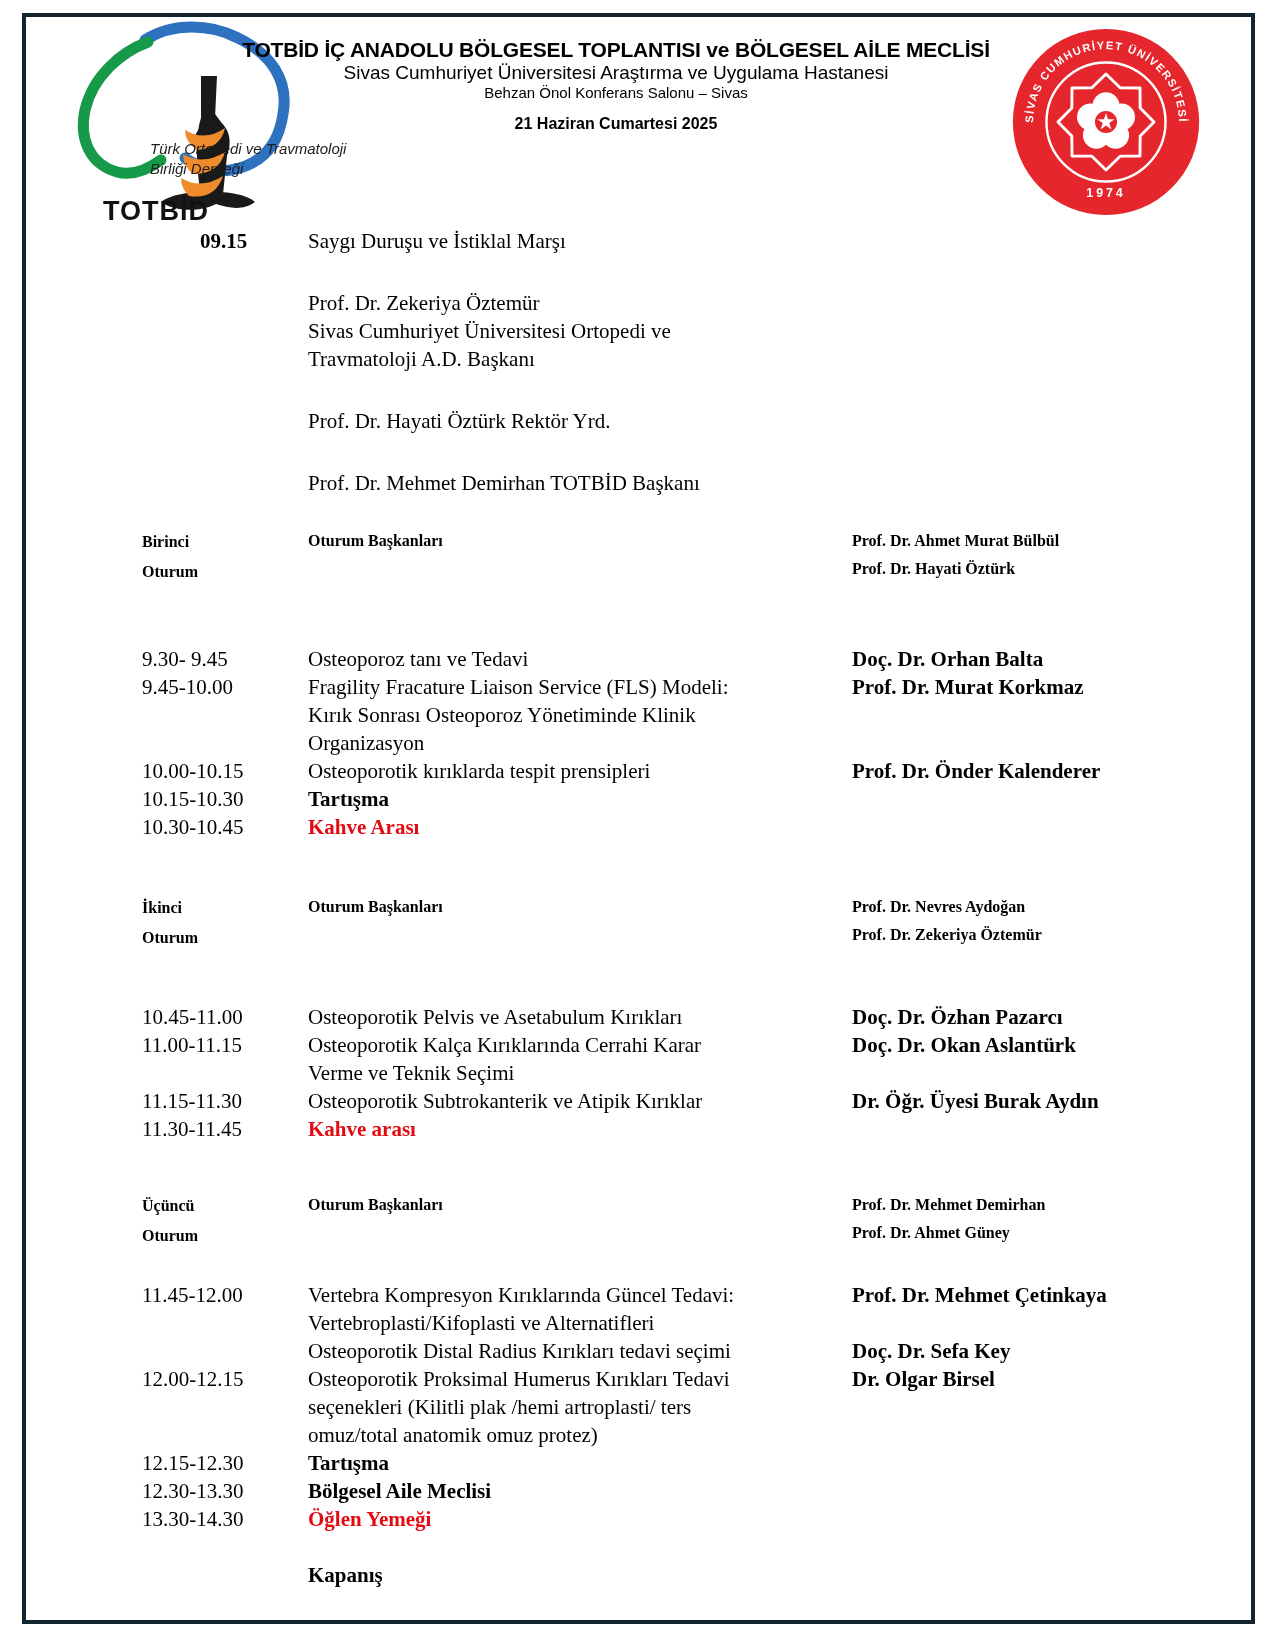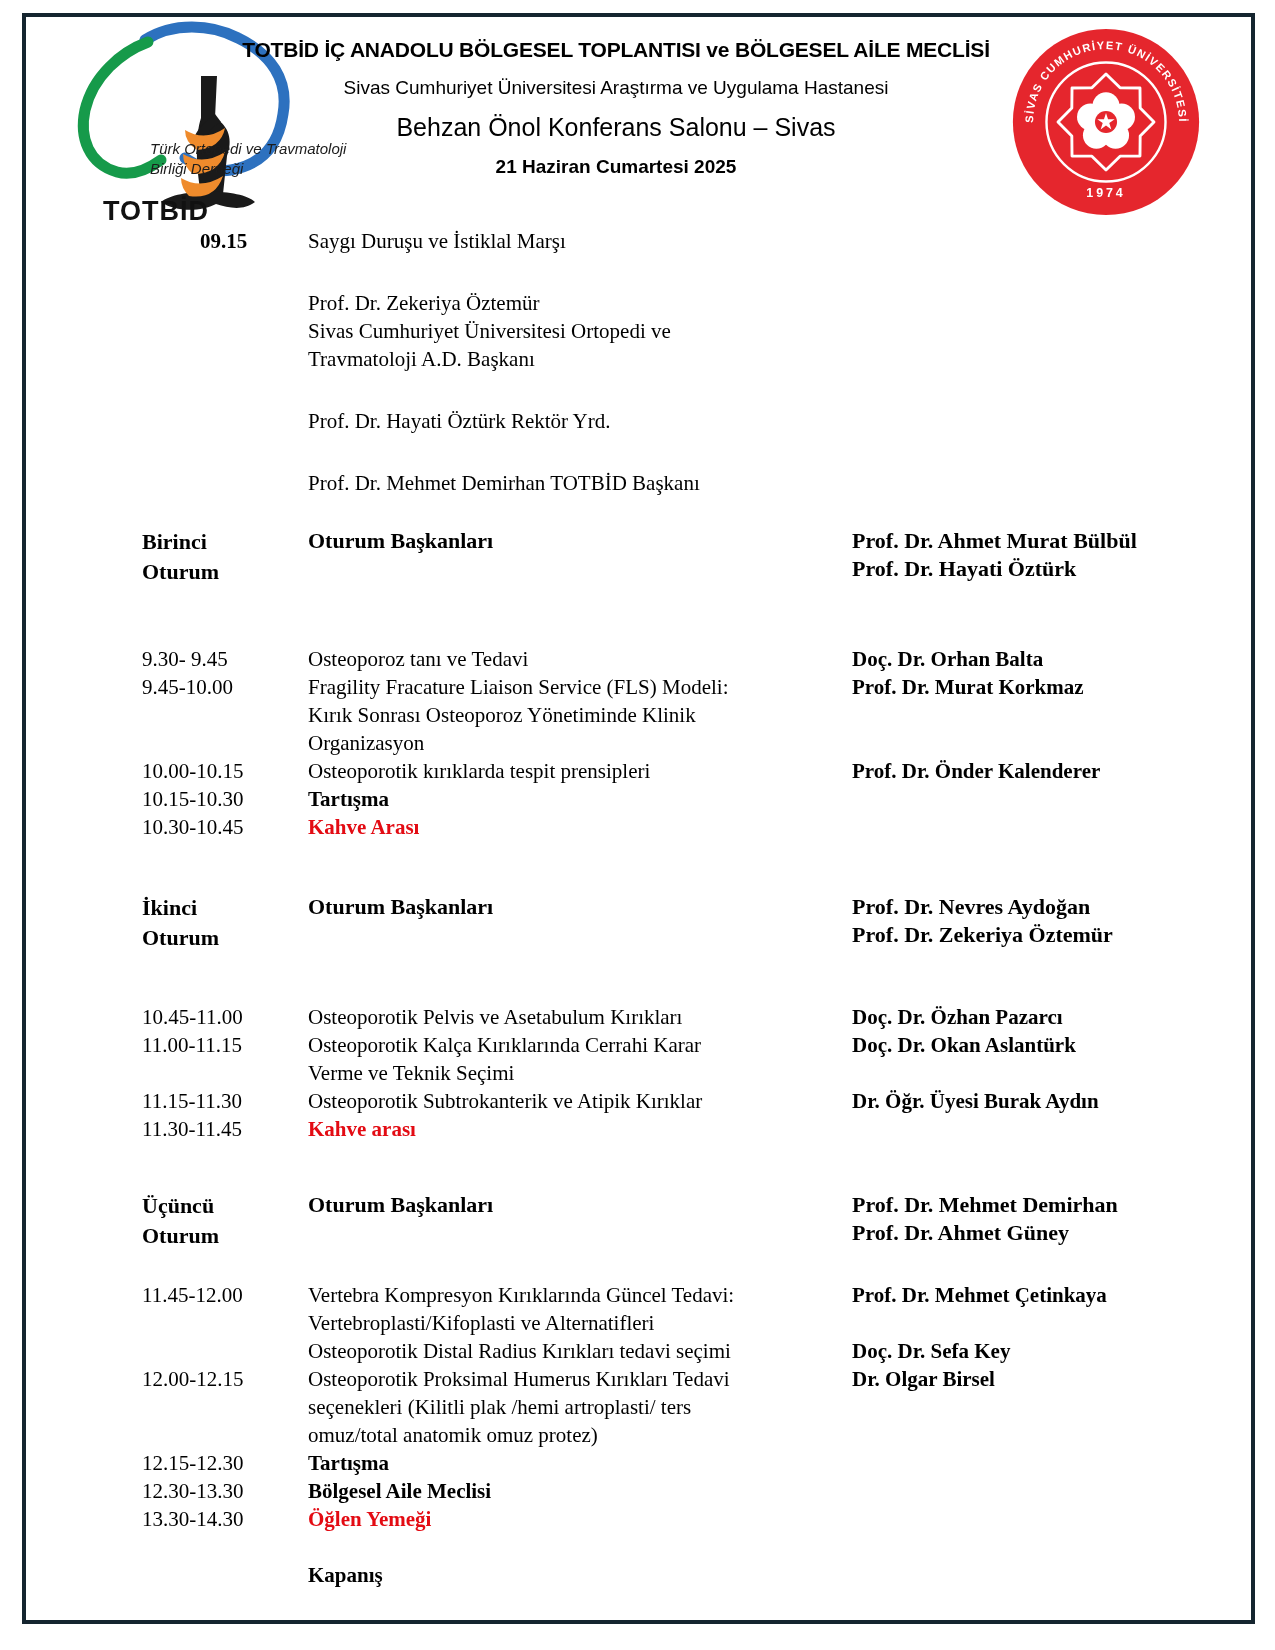--- a/index.html
+++ b/index.html
@@ -12,42 +12,42 @@
     border:4px solid #15252f;box-sizing:border-box;pointer-events:none;
   }
 
   
   .header{position:relative;height:215px;}
   .header-text{
     position:absolute;left:191px;top:38px;width:850px;text-align:center;
     font-family:"Liberation Sans",sans-serif;
   }
   .title{font-size:21px;font-weight:bold;letter-spacing:-0.2px;}
-  .sub{font-size:19px;margin-top:15px;}
-  .sub2{font-size:25px;margin-top:14px;}
-  .date{font-size:19px;font-weight:bold;margin-top:14px;}
+  .sub{font-size:19px;}
+  .sub2{font-size:15px;}
+  .date{font-size:16px;font-weight:bold;margin-top:14px;}
 
   .logo-totbid{position:absolute;left:33px;top:18px;}
   .org-text{
     position:absolute;left:150px;top:139px;
     font-family:"Liberation Sans",sans-serif;font-style:italic;
     font-size:15px;line-height:20px;white-space:pre-line;color:#1c1c1c;
   }
   .logo-sivas{position:absolute;left:1010px;top:26px;}
 
   
   .program{padding-left:142px;padding-right:30px;font-size:21px;line-height:28px;}
   .row{display:flex;align-items:flex-start;}
   .c-time{width:166px;flex:none;}
   .c-time.pad{padding-left:58px;box-sizing:border-box;}
   .c-topic{width:544px;flex:none;white-space:pre-line;}
   .c-speaker{flex:1;font-weight:bold;white-space:pre-line;}
   .bold{font-weight:bold;}
   .red{color:#e30b13;font-weight:bold;}
-  .session-head{font-weight:bold;font-size:22px;}
+  .session-head{font-weight:bold;font-size:16px;}
   .session-head .c-time{line-height:30px;white-space:pre-line;}
   .mt12{margin-top:12px;}  .mt28{margin-top:28px;}  .mt30{margin-top:30px;}
   .mt34{margin-top:34px;}  .mt48{margin-top:48px;}  .mt50{margin-top:50px;}
   .mt52{margin-top:52px;}  .mt58{margin-top:58px;}
 </style>
 </head>
 <body>
 
 <div class="page-border"></div>
 

